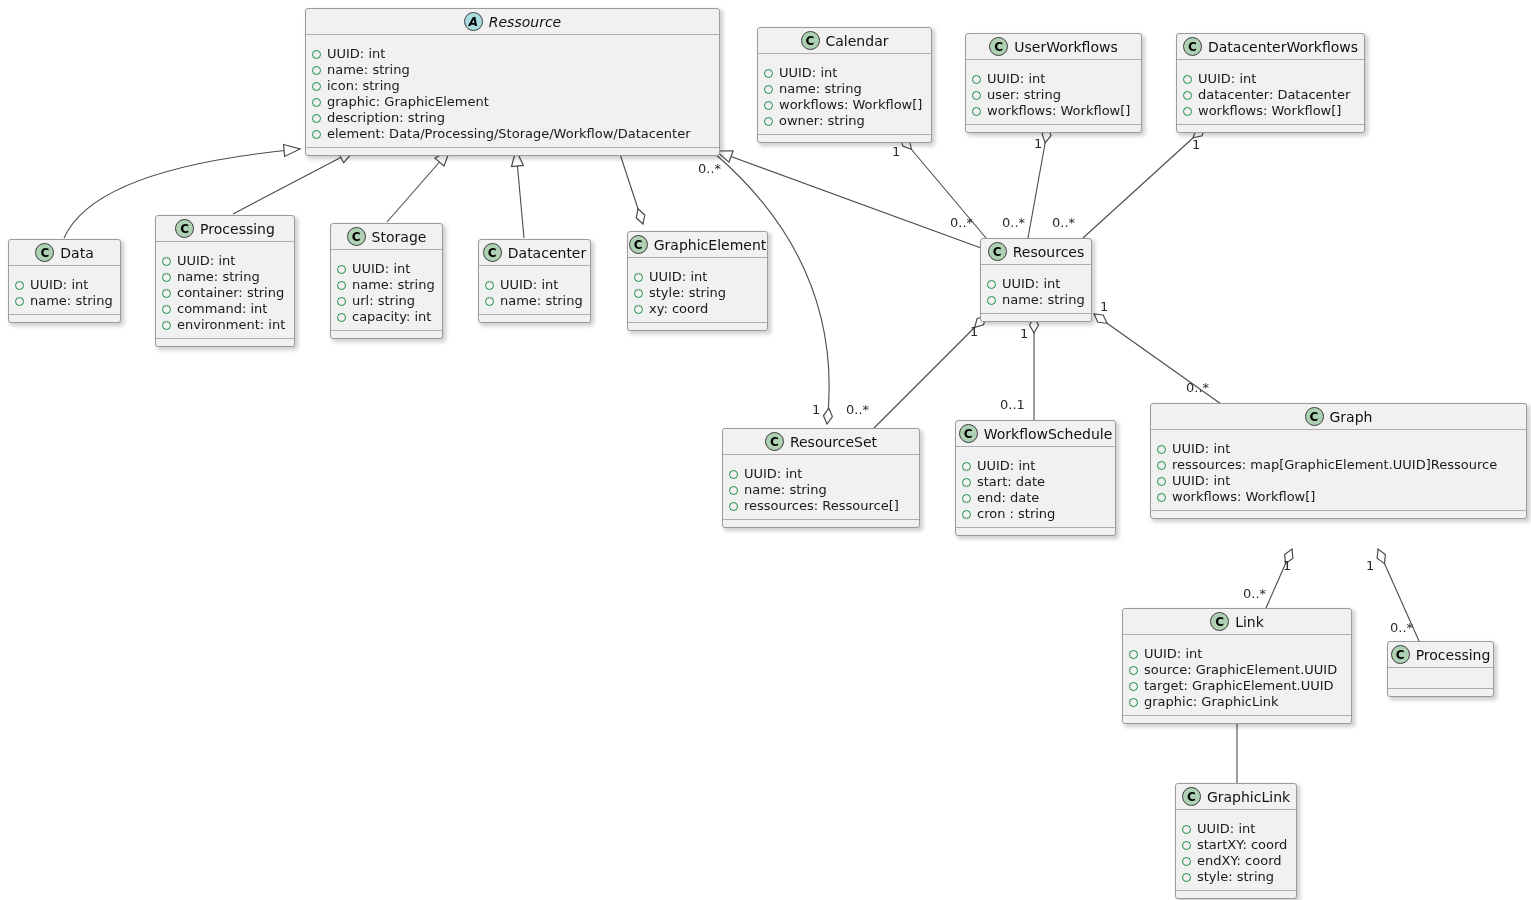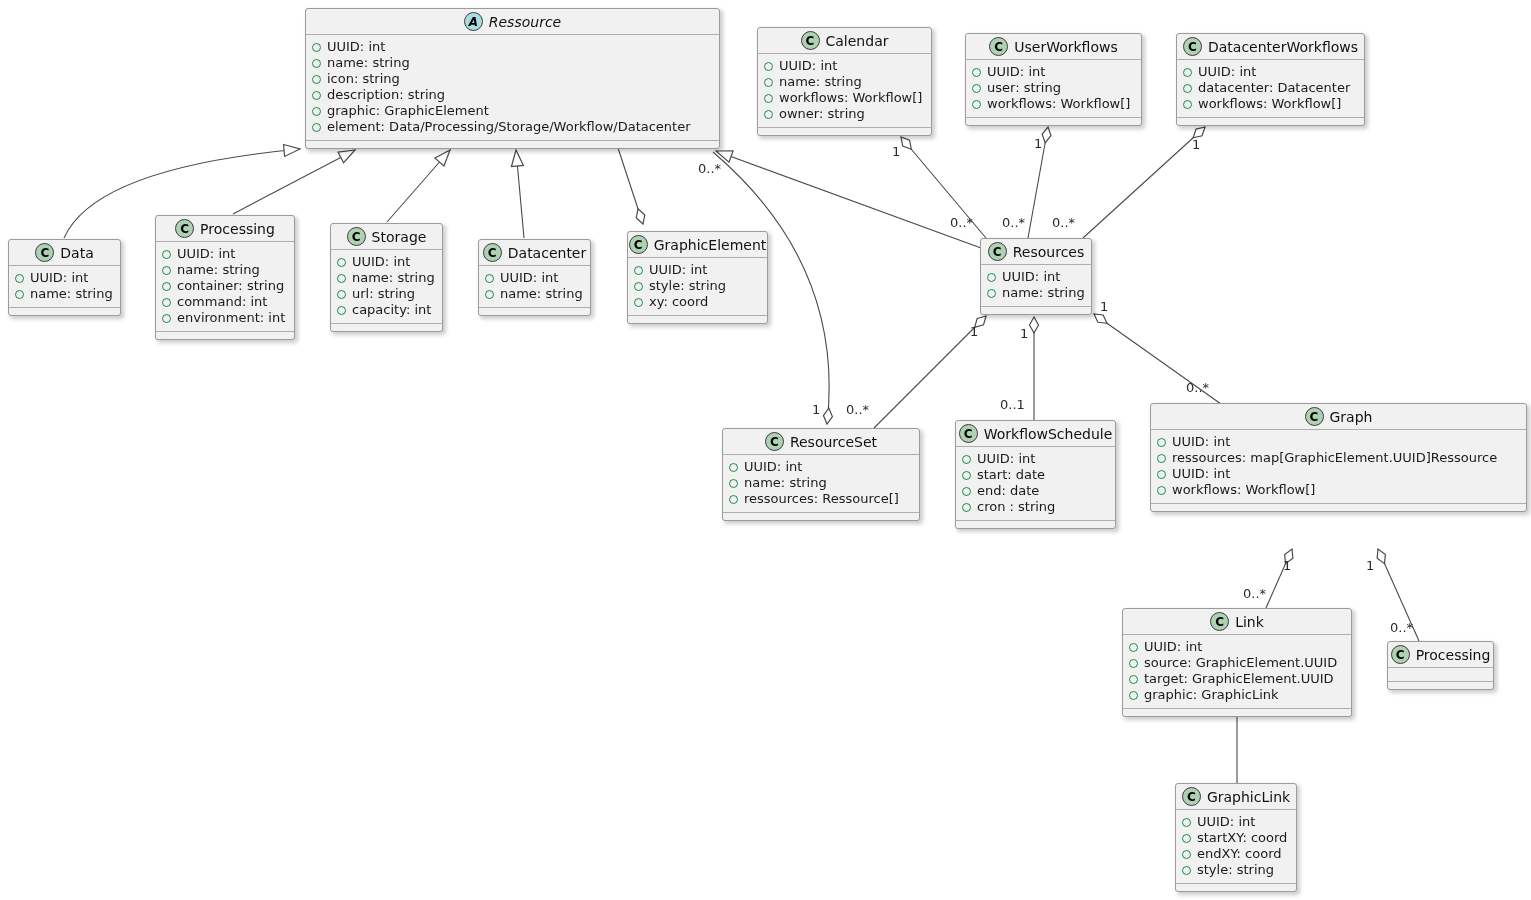--- a/index.html
+++ b/index.html
@@ -22,21 +22,21 @@
   }
   .uml-title.abstract .uml-name { font-style:italic; }
   .stereo {
     display:inline-flex; align-items:center; justify-content:center;
     width:17px; height:17px; border-radius:50%; border:1px solid #3c3c3c;
     font-size:12px; font-weight:bold; color:#000; flex:0 0 auto;
   }
   .stereo-c { background:#ADD1B2; }
   .stereo-a { background:#A9DCDF; font-style:italic; }
   .uml-attrs {
-    border-top:1px solid #aeaeae; padding:4px 8px 5px 6px; min-height:4px;
+    border-top:1px solid #aeaeae; padding:11px 8px 5px 6px; min-height:4px;
   }
   .uml-attr { display:flex; align-items:center; line-height:16px; font-size:13px; color:#1a1a1a; white-space:nowrap; }
   .field-dot {
     width:7px; height:7px; border:1px solid #178D45; border-radius:50%;
     margin-right:6px; flex:0 0 auto; background:transparent;
   }
   .uml-footer { border-top:1px solid #aeaeae; height:7px; }
 </style>
 </head>
 <body>
@@ -102,25 +102,25 @@
           <div class="uml-attr">
             <span class="field-dot"></span>
             <span>name: string</span>
           </div>
           <div class="uml-attr">
             <span class="field-dot"></span>
             <span>icon: string</span>
           </div>
           <div class="uml-attr">
             <span class="field-dot"></span>
+            <span>graphic: GraphicElement</span>
+          </div>
+          <div class="uml-attr">
+            <span class="field-dot"></span>
             <span>description: string</span>
-          </div>
-          <div class="uml-attr">
-            <span class="field-dot"></span>
-            <span>graphic: GraphicElement</span>
           </div>
           <div class="uml-attr">
             <span class="field-dot"></span>
             <span>element: Data/Processing/Storage/Workflow/Datacenter</span>
           </div>
         </div>
         <div class="uml-footer"></div>
       </div>
       <div class="uml-class" style="left: 757px; top: 27px; width: 175px;">
         <div class="uml-title">

